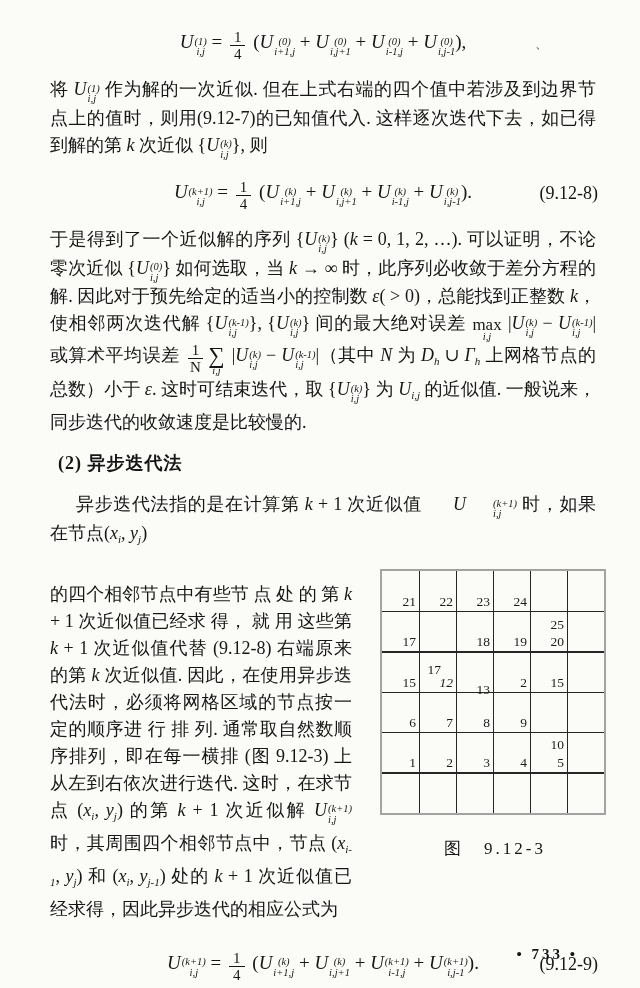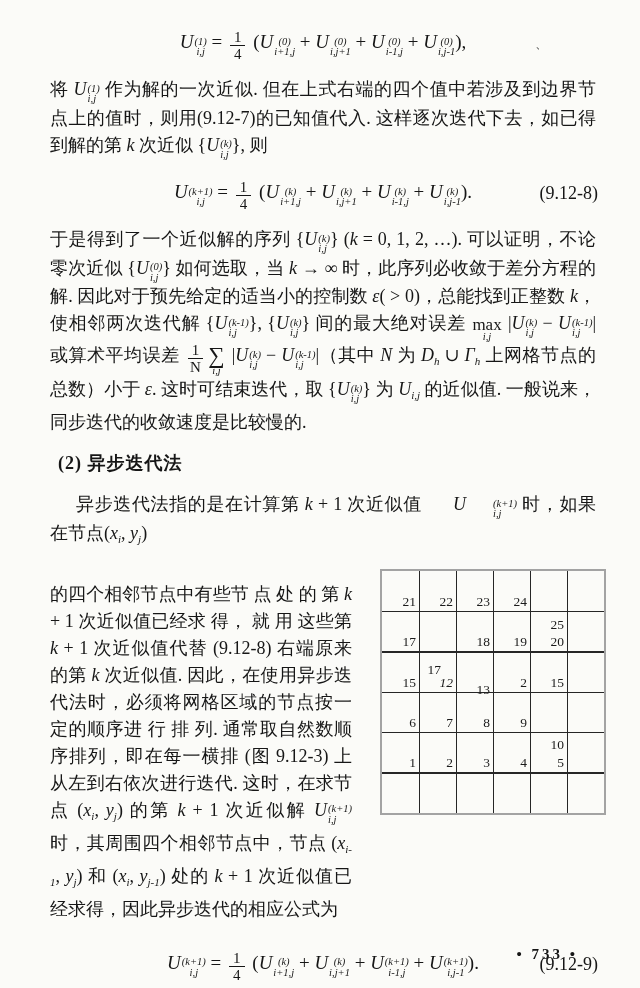--- a/index.html
+++ b/index.html
@@ -101,20 +101,21 @@
           <span class="gnum" style="left: 74px; top: 161.333px;">7</span>
           <span class="gnum" style="left: 111px; top: 161.333px;">8</span>
           <span class="gnum" style="left: 148px; top: 161.333px;">9</span>
           <span class="gnum" style="left: 185px; top: 158px; margin-top: 25px;">10</span>
           <span class="gnum" style="left: 37px; top: 201.667px;">1</span>
           <span class="gnum" style="left: 74px; top: 201.667px;">2</span>
           <span class="gnum" style="left: 111px; top: 201.667px;">3</span>
           <span class="gnum" style="left: 148px; top: 201.667px;">4</span>
           <span class="gnum" style="left: 185px; top: 201.667px;">5</span>
         </div>
+      <figcaption class="caption">图　9.12-3</figcaption>
     </figure>
   </div>
 
   <div class="formula-row">
     <span class="formula"><span class="uterm"><span class="ub">U</span><span class="stack"><span class="up">(k+1)</span><span class="un">i,j</span></span></span><span class="t"> = </span><span class="frac"><span class="fn">1</span><span class="fd">4</span></span><span class="t"> (</span><span class="uterm"><span class="ub">U</span><span class="stack"><span class="up">(k)</span><span class="un">i+1,j</span></span></span><span class="t"> + </span><span class="uterm"><span class="ub">U</span><span class="stack"><span class="up">(k)</span><span class="un">i,j+1</span></span></span><span class="t"> + </span><span class="uterm"><span class="ub">U</span><span class="stack"><span class="up">(k+1)</span><span class="un">i-1,j</span></span></span><span class="t"> + </span><span class="uterm"><span class="ub">U</span><span class="stack"><span class="up">(k+1)</span><span class="un">i,j-1</span></span></span><span class="t">).</span></span>
     <span class="eqno">(9.12-9)</span>
   </div>
 
 
 

